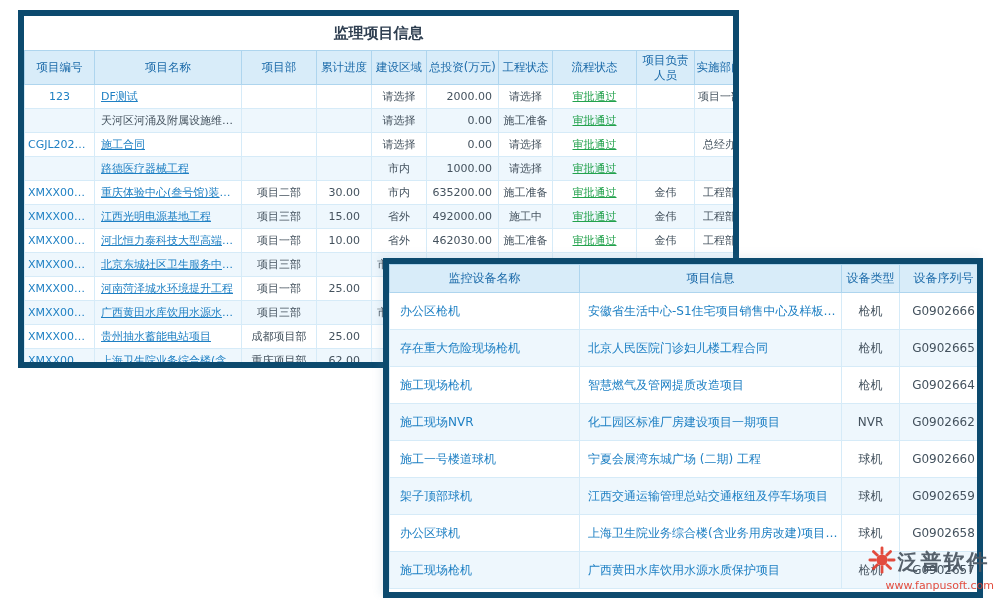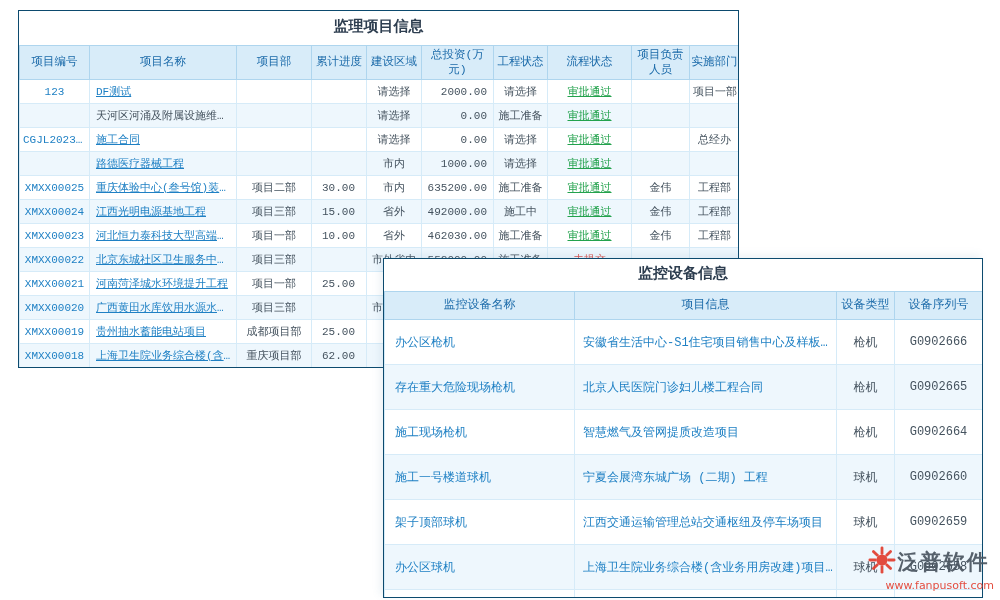--- a/index.html
+++ b/index.html
@@ -6,23 +6,22 @@
   html, body { width: 1000px; height: 600px; }
   body {
     position: relative;
     overflow: hidden;
     background: #ffffff;
     font-family: "DejaVu Sans", "Liberation Sans", sans-serif;
   }
   .window {
     position: absolute;
     background: #ffffff;
-    border: 1px solid #0c4a6e;
+    border: 6px solid #0c4a6e;
     overflow: hidden;
-    font-family: Liberation Mono, monospace;
   }
   .win1 { left: 18px; top: 10px; width: 721px; height: 358px; z-index: 1; }
   .win2 { left: 383px; top: 258px; width: 600px; height: 340px; z-index: 2;
           box-shadow: -3px -3px 8px rgba(90,140,175,0.12); }
   .win-title {
     text-align: center; font-weight: bold; color: #2e3e50; font-size: 15px;
   }
   .win1 .win-title { height: 34px; line-height: 34px; }
   .win2 .win-title { height: 32px; line-height: 32px; }
   table { border-collapse: collapse; table-layout: fixed; width: 100%; }
@@ -31,21 +30,21 @@
     border: 1px solid #aed5ee; font-size: 11.5px; line-height: 1.25; padding: 1px;
     text-align: center;
   }
   .win1 th { height: 34px; }
   .win2 th { height: 28px; font-size: 12px; }
   td {
     border: 1px solid #d6ebf8; color: #44525e; font-size: 11px;
     padding: 0 3px; white-space: nowrap; overflow: hidden;
     text-align: center; height: 24px;
   }
-  .win2 td { height: 45px; font-size: 12px; }
+  .win2 td { height: 37px; font-size: 12px; }
   tbody tr:nth-child(even) { background: #eef7fd; }
   td.id   { color: #1f80c4; }
   td.link { color: #1f80c4; text-decoration: underline; cursor: pointer; }
   td.ok   { color: #23a24d; text-decoration: underline; cursor: pointer; }
   td.warn { color: #d9534f; }
   
   .t1 .c0 { width: 70px; }
   .t1 td.c0 { text-overflow: ellipsis; }
   .t1 .c1 { width: 147px; }
   .t1 td.c1 { text-align: left; padding-left: 6px; text-overflow: ellipsis; }
@@ -238,21 +237,20 @@
           <td class="c6"></td>
           <td class="c7"></td>
           <td class="c8"></td>
           <td class="c9"></td>
         </tr>
       </tbody>
   </table>
 </section>
 
 <section class="window win2">
-  <header class="win-title">监控设备信息</header>
   <table class="t2">
     <thead>
       <tr id="dt-head">
           <th class="c0">监控设备名称</th>
           <th class="c1">项目信息</th>
           <th class="c2">设备类型</th>
           <th class="c3">设备序列号</th>
         </tr>
     </thead>
     <tbody id="dt-body">
@@ -266,20 +264,26 @@
           <td class="c0 id">存在重大危险现场枪机</td>
           <td class="c1 id">北京人民医院门诊妇儿楼工程合同</td>
           <td class="c2">枪机</td>
           <td class="c3">G0902665</td>
         </tr>
         <tr>
           <td class="c0 id">施工现场枪机</td>
           <td class="c1 id">智慧燃气及管网提质改造项目</td>
           <td class="c2">枪机</td>
           <td class="c3">G0902664</td>
+        </tr>
+        <tr>
+          <td class="c0 id">施工现场NVR</td>
+          <td class="c1 id">化工园区标准厂房建设项目一期项目</td>
+          <td class="c2">NVR</td>
+          <td class="c3">G0902662</td>
         </tr>
         <tr>
           <td class="c0 id">施工一号楼道球机</td>
           <td class="c1 id">宁夏会展湾东城广场 (二期) 工程</td>
           <td class="c2">球机</td>
           <td class="c3">G0902660</td>
         </tr>
         <tr>
           <td class="c0 id">架子顶部球机</td>
           <td class="c1 id">江西交通运输管理总站交通枢纽及停车场项目</td>

